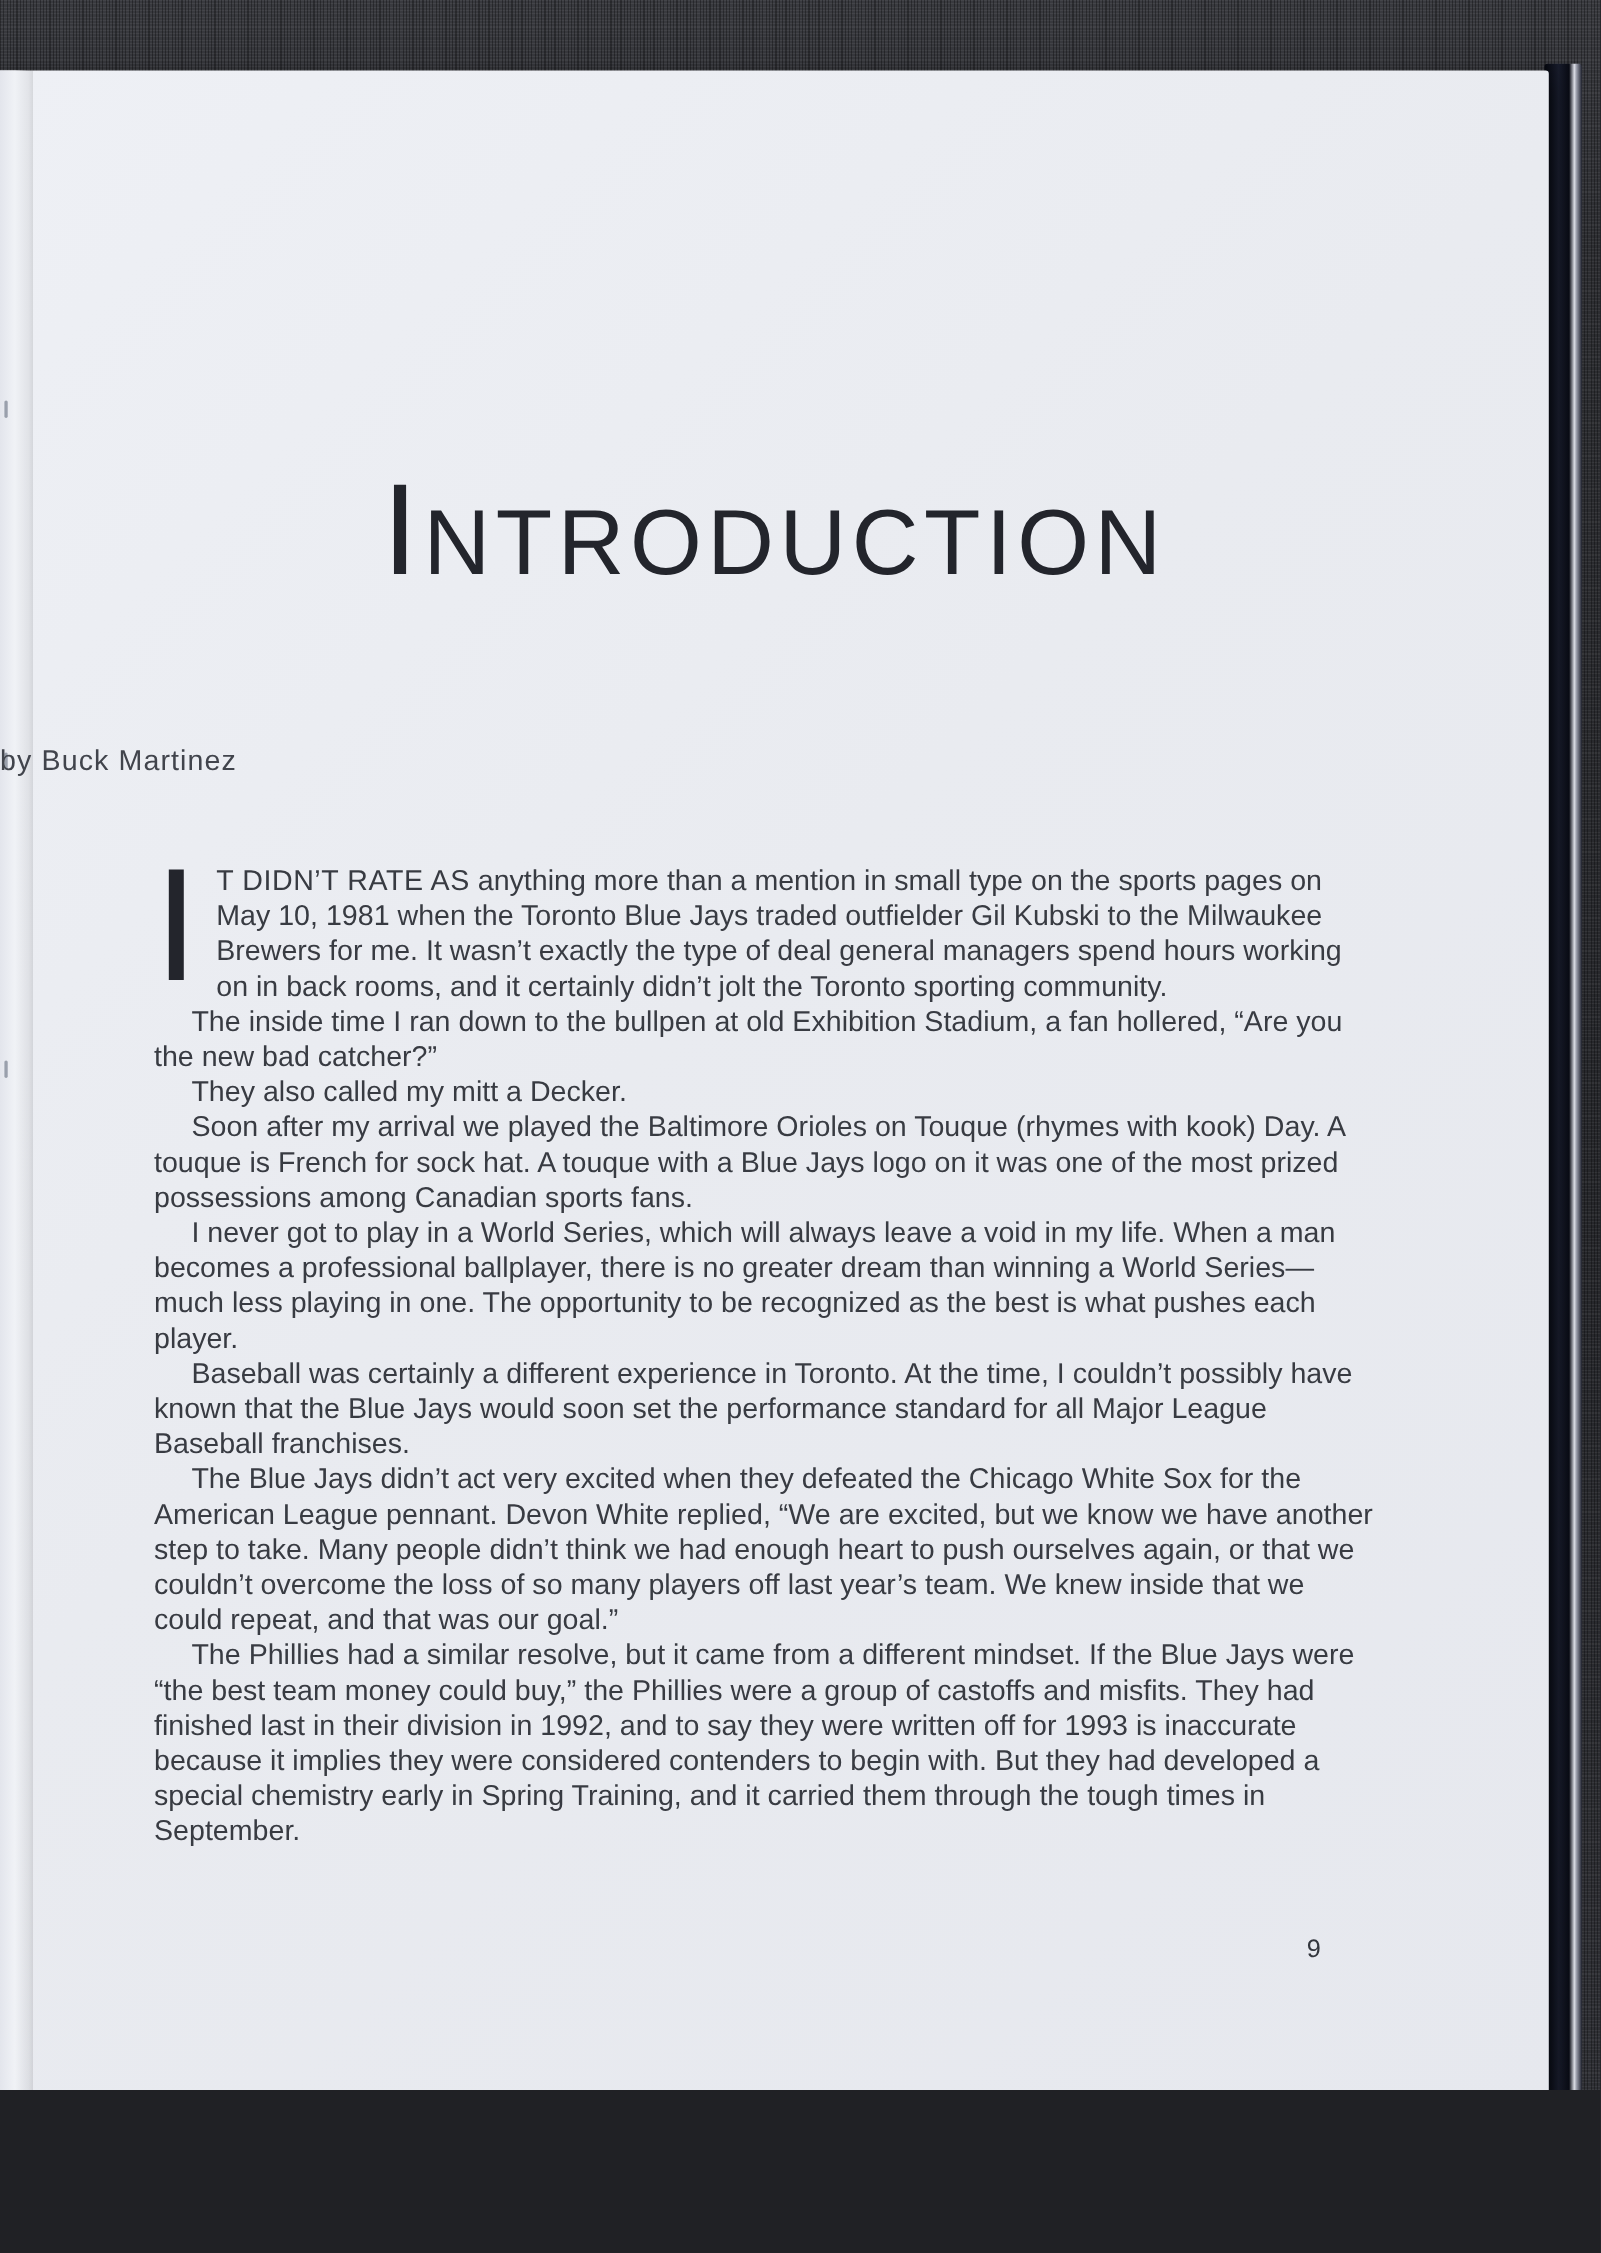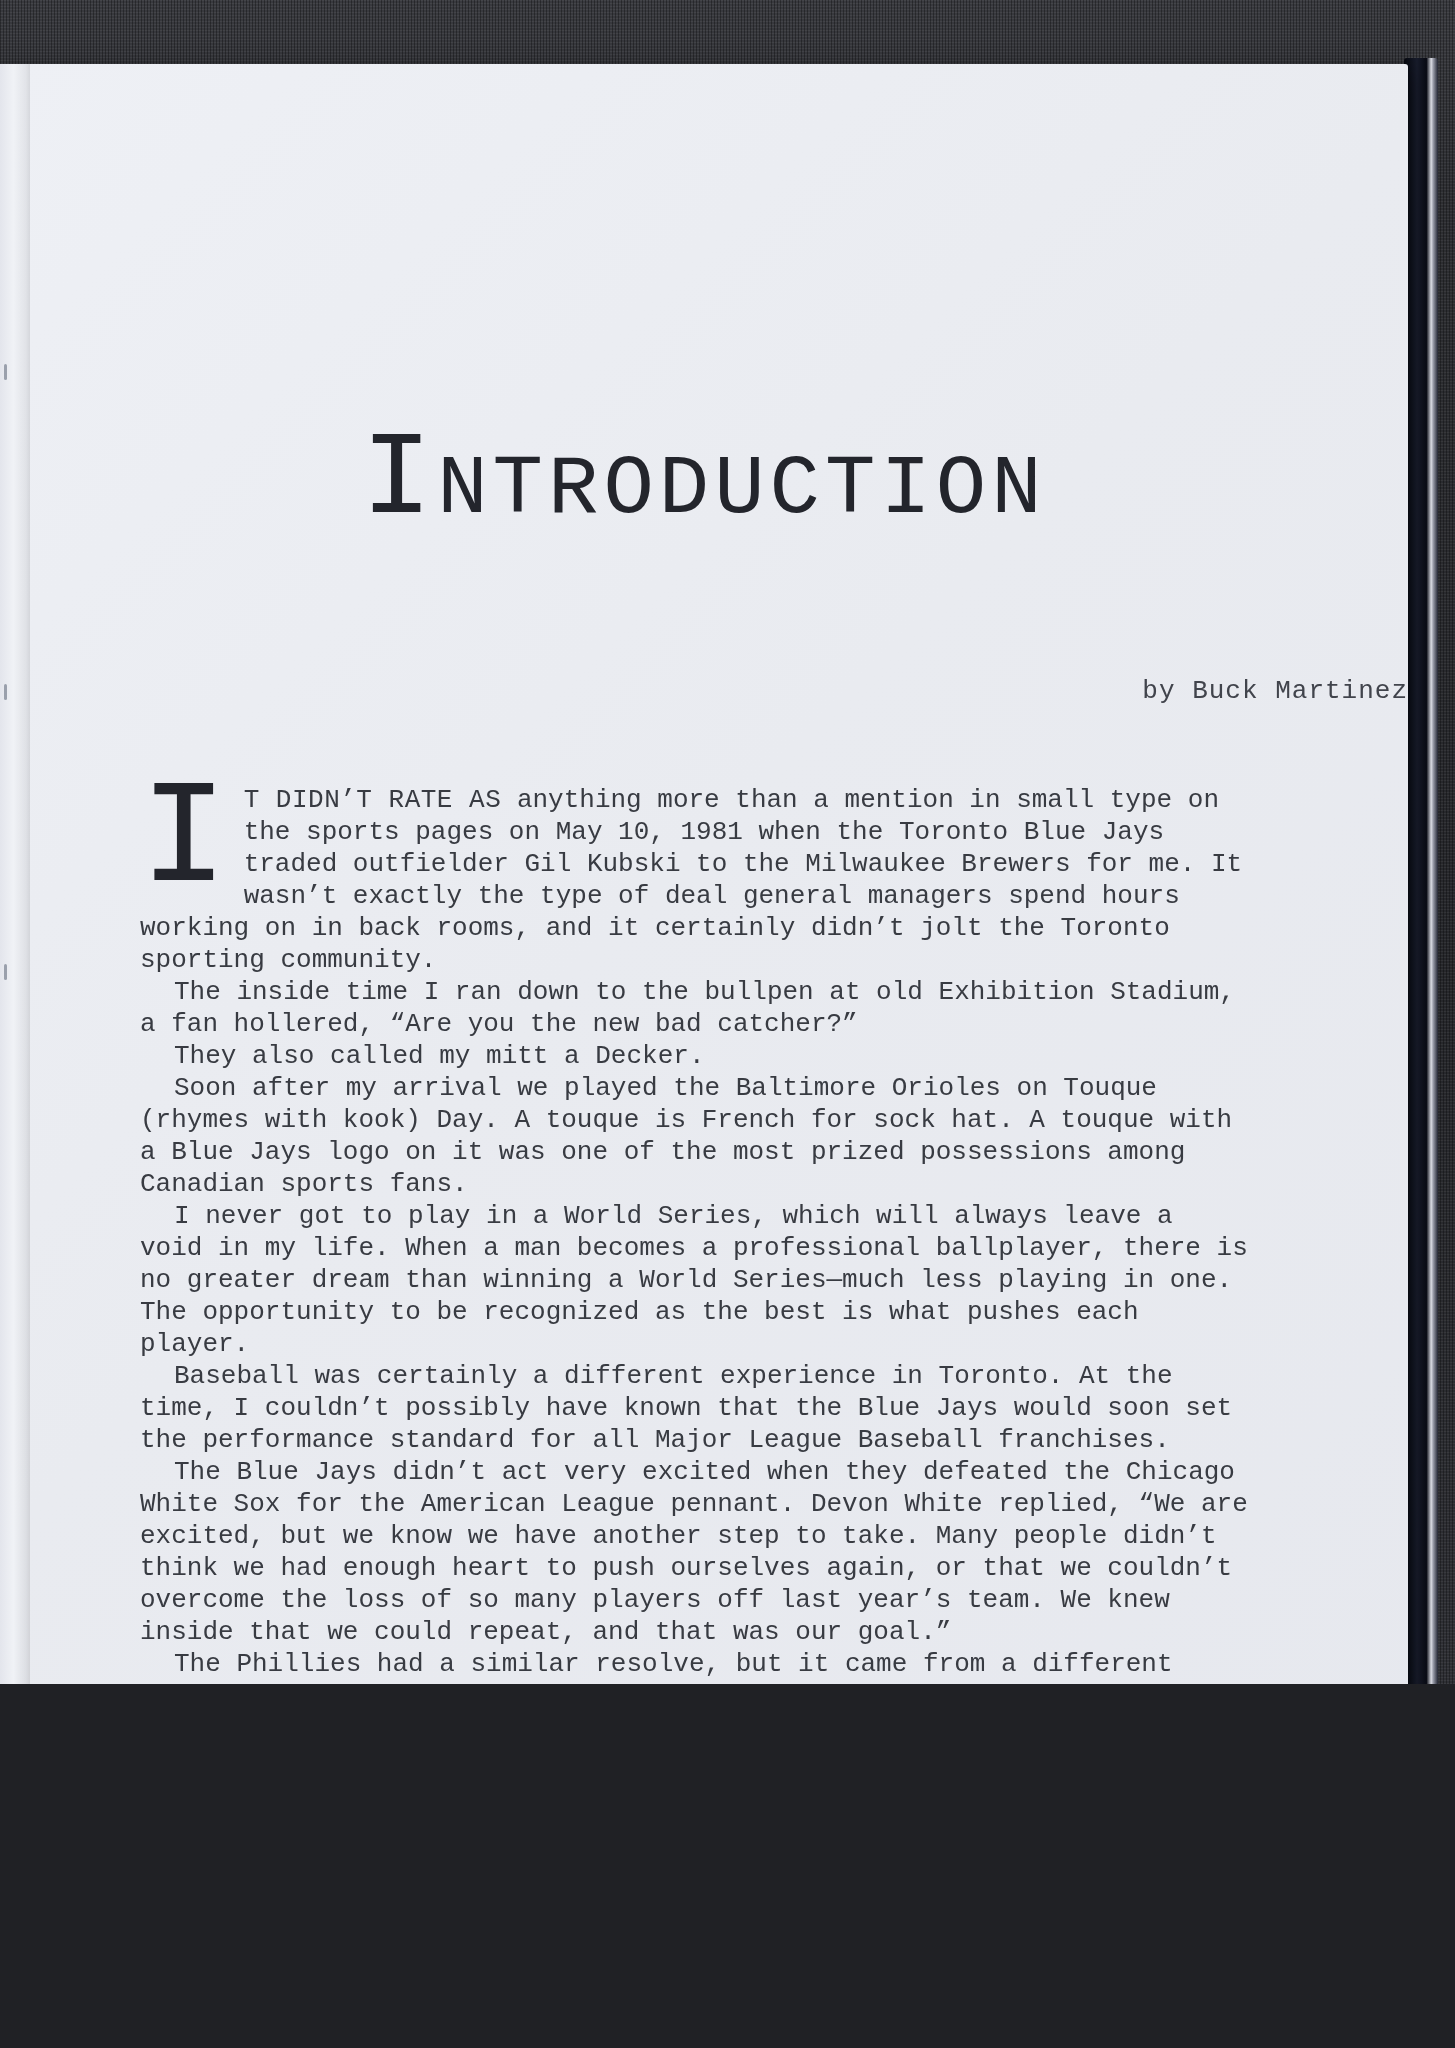--- a/index.html
+++ b/index.html
@@ -1,18 +1,18 @@
 <!DOCTYPE html>
 <html><head>
 <meta charset="utf-8">
 <style>
   html,body { margin:0; padding:0; background:#202125; }
   .scene {
-    position:relative; width:1455px; height:1684px; overflow:hidden;
-    font-family:Liberation Mono, monospace;
+    position:relative; width:1455px; height:1900px; overflow:hidden;
+    font-family:Liberation Sans, sans-serif;
   }
   
   .fabric {
     position:absolute; inset:0;
     background-color:#2c2d31;
     background-image:
       repeating-linear-gradient(90deg, rgba(0,0,0,0.32) 0px, rgba(0,0,0,0.32) 1px, transparent 1px, transparent 3px),
       repeating-linear-gradient(0deg, rgba(255,255,255,0.055) 0px, rgba(255,255,255,0.055) 1px, transparent 1px, transparent 3px),
       linear-gradient(180deg, #393a3f 0%, #2d2e32 12%, #26272b 58%, #2f3035 100%);
   }
@@ -49,21 +49,21 @@
 
   .title {
     position:absolute; top:350px; left:0; width:100%; margin:0;
     text-align:center; font-weight:400; color:#23252c;
     font-size:84px; letter-spacing:5px; white-space:nowrap;
   }
   .title-initial { font-size:118px; }
 
   .byline {
     position:absolute; top:612px; left:0; width:100%;
-    text-align:right; font-size:26px; letter-spacing:1px; color:#41444c;
+    text-align:left; font-size:26px; letter-spacing:1px; color:#41444c;
   }
 
   .body-text {
     position:absolute; top:720px; left:140px; width:1110px;
     font-size:26px; line-height:32px; color:#383b42;
   }
   .body-text p { margin:0; text-indent:34px; }
   .body-text p.opening { text-indent:0; }
   .dropcap {
     float:left; font-size:146px; line-height:98px; height:98px;

